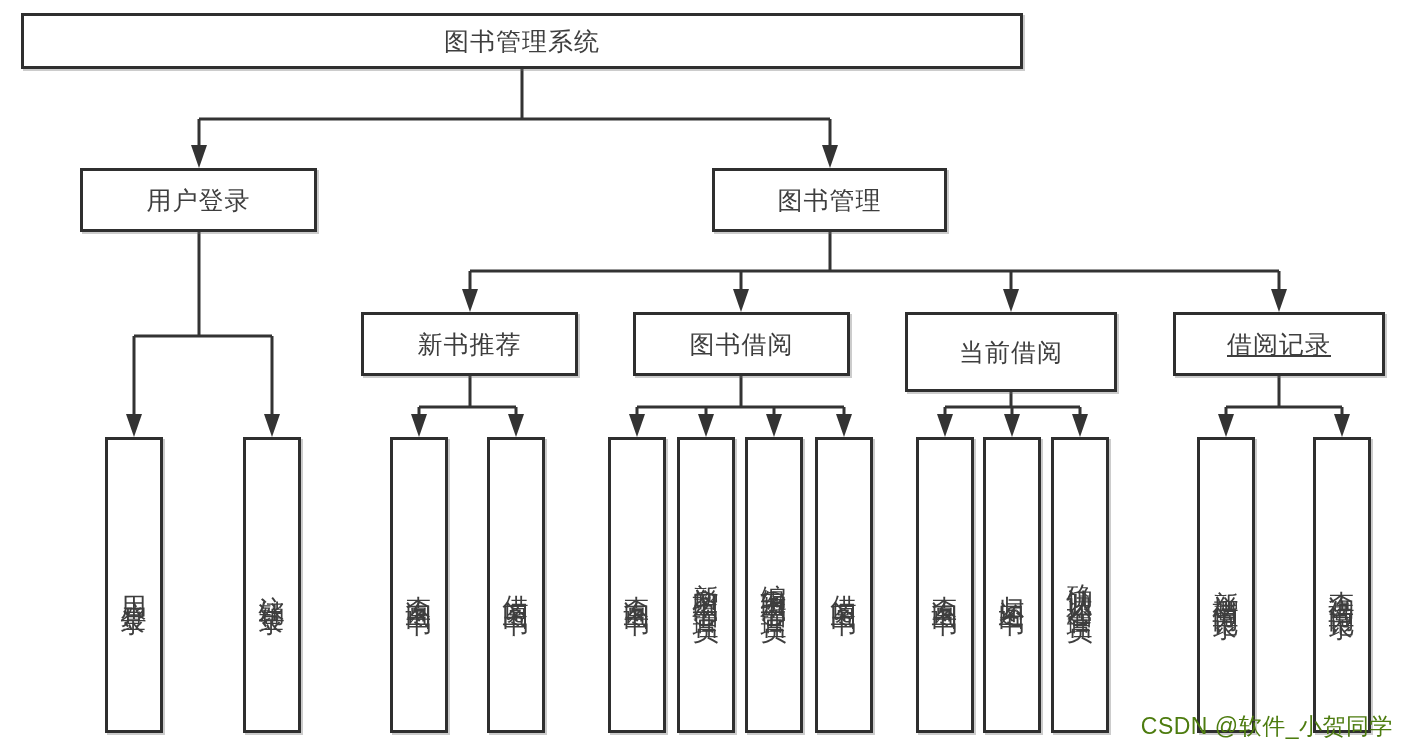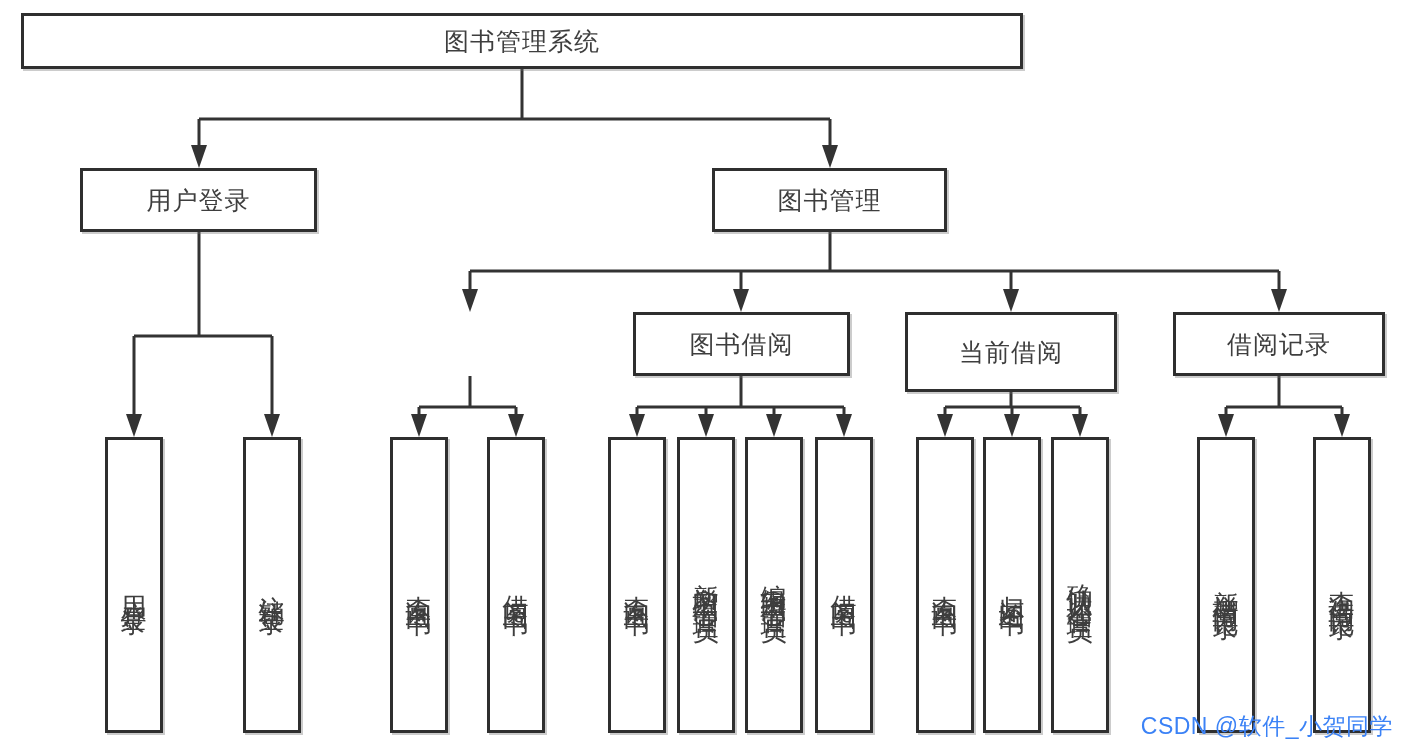--- a/index.html
+++ b/index.html
@@ -40,21 +40,21 @@
     font-size:26px;
     letter-spacing:5px;
     line-height:1;
   }
   .watermark{
     position:absolute;
     right:12px;
     top:711px;
     z-index:3;
     font-size:23px;
-    color:#3b82f6;
+    color:#4d7c0f;
     letter-spacing:0.5px;
     white-space:nowrap;
   }
   svg .wire{
     stroke:#333333;
     stroke-width:3;
     fill:none;
   }
   svg .head{
     fill:#333333;
@@ -114,23 +114,24 @@
       <polygon class="head" points="1218,414 1234,414 1226,437"></polygon>
       <polygon class="head" points="1334,414 1350,414 1342,437"></polygon>
     </g>
   </svg>
 
   <div class="node h" style="left:21px; top:13px; width:1002px; height:56px;">图书管理系统</div>
 
   <div class="node h" style="left:80px; top:168px; width:237px; height:64px;">用户登录</div>
   <div class="node h" style="left:712px; top:168px; width:235px; height:64px;font-family:Liberation Mono, monospace;">图书管理</div>
 
+  <div class="node h" style="left:361px; top:312px; width:217px; height:64px;">新书推荐</div>
   <div class="node h" style="left:633px; top:312px; width:217px; height:64px;">图书借阅</div>
   <div class="node h" style="left:905px; top:312px; width:212px; height:80px;">当前借阅</div>
-  <div class="node h" style="left:1173px; top:312px; width:212px; height:64px;">借阅记录</div>
+  <div class="node h" style="left:1173px; top:312px; width:212px; height:64px;text-decoration:underline;">借阅记录</div>
 
   <div class="node v" style="left:105px; top:437px; width:58px; height:296px;">用户登录</div>
   <div class="node v" style="left:243px; top:437px; width:58px; height:296px;">注销登录</div>
 
   <div class="node v" style="left:390px; top:437px; width:58px; height:296px;">查询图书</div>
   <div class="node v" style="left:487px; top:437px; width:58px; height:296px;">借阅图书</div>
 
   <div class="node v" style="left:608px; top:437px; width:58px; height:296px;">查询图书</div>
   <div class="node v" style="left:677px; top:437px; width:58px; height:296px;">新增图书（管理员）</div>
   <div class="node v" style="left:745px; top:437px; width:58px; height:296px;">编辑图书（管理员）</div>

